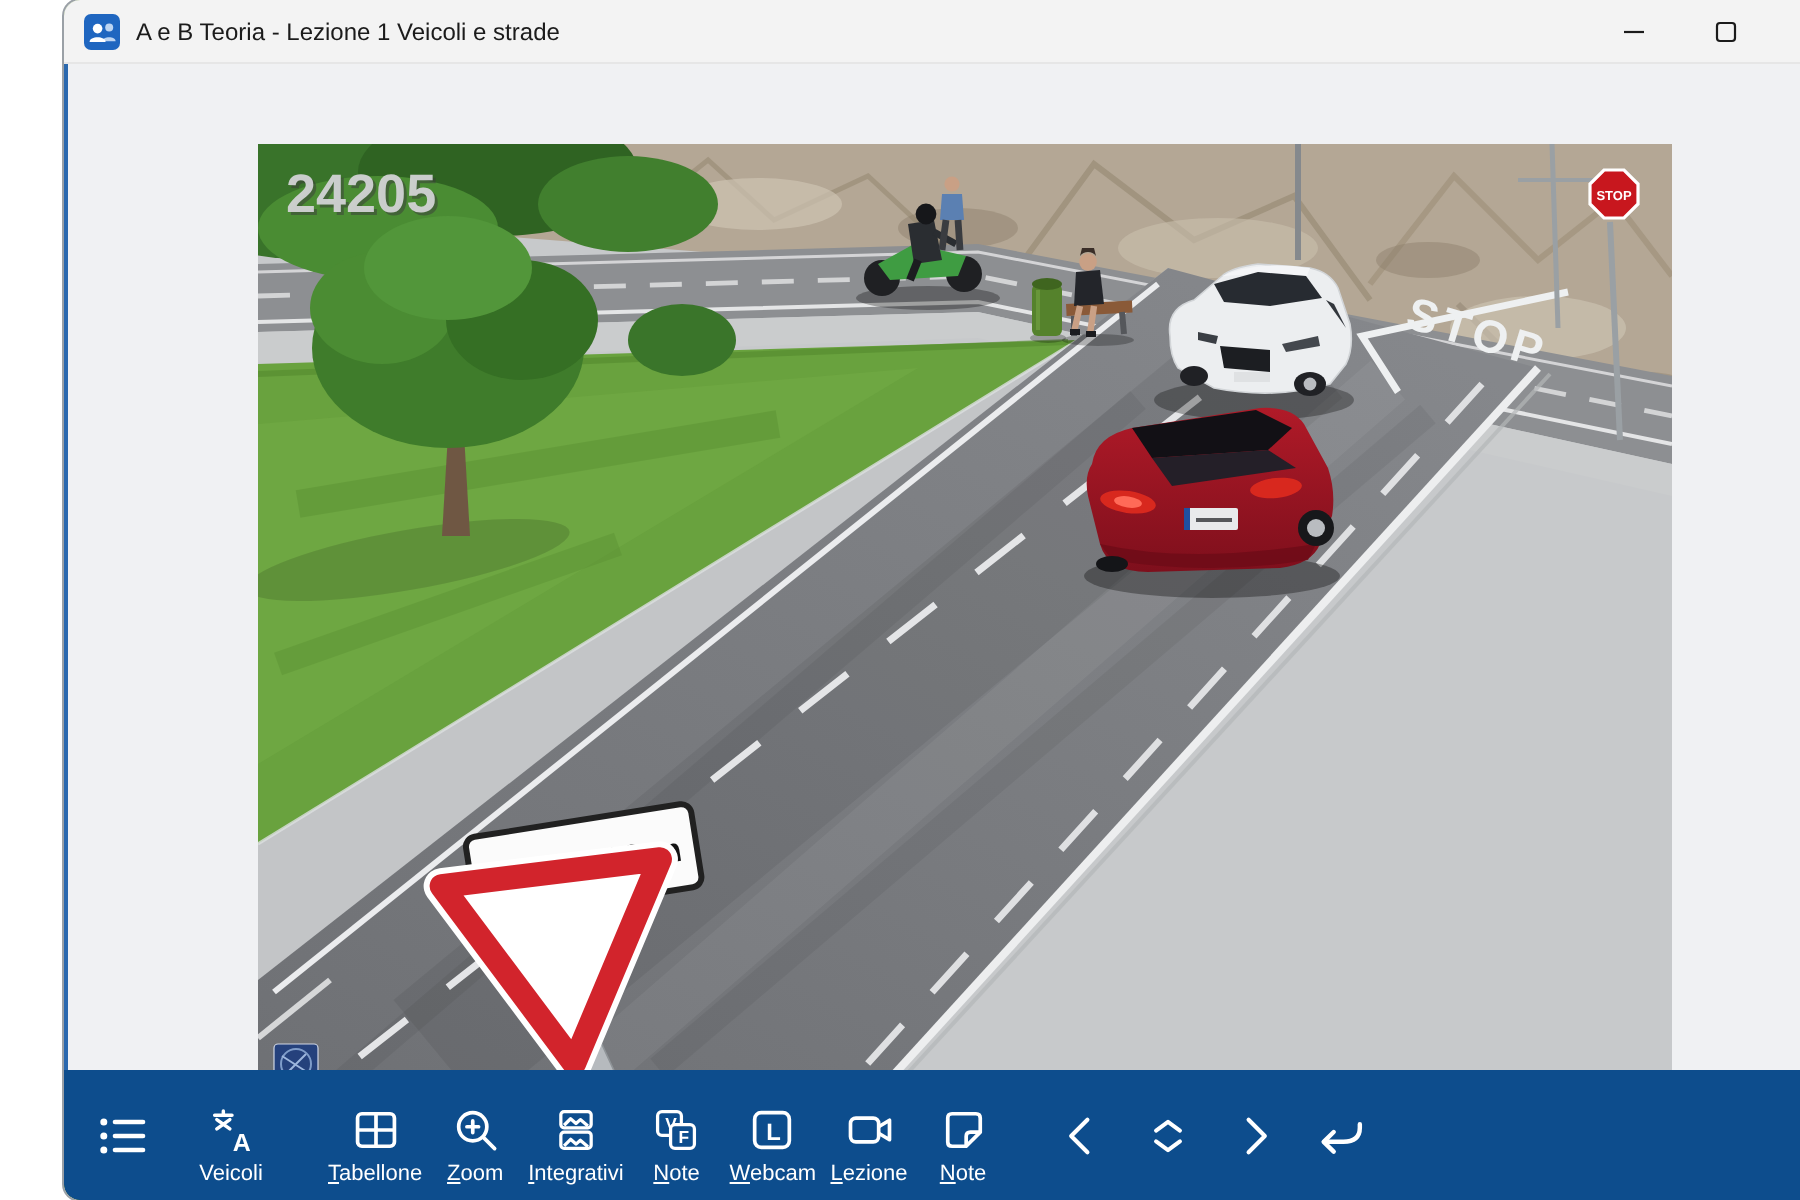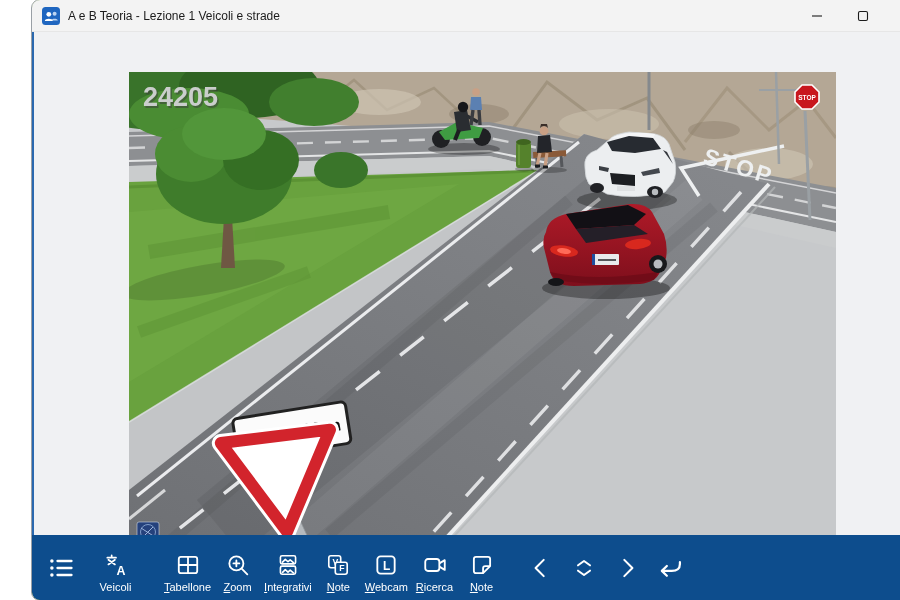--- a/index.html
+++ b/index.html
@@ -360,21 +360,21 @@
       <span class="tlabel uline">Webcam</span>
     </div>
 
     <div class="titem labeled">
       <span class="ticon">
         <svg width="26" height="26" viewBox="0 0 24 24" fill="none" stroke="#fff" stroke-width="1.7" stroke-linejoin="round">
           <rect x="3" y="6.5" width="13" height="11" rx="2.5"></rect>
           <path d="M16,10.5 L21,7.5 V16.5 L16,13.5"></path>
         </svg>
       </span>
-      <span class="tlabel uline">Ricerca</span>
+      <span class="tlabel uline">Lezione</span>
     </div>
 
     <div class="titem labeled">
       <span class="ticon">
         <svg width="26" height="26" viewBox="0 0 24 24" fill="none" stroke="#fff" stroke-width="1.7" stroke-linejoin="round">
           <path d="M4.5,6.5 Q4.5,4.5 6.5,4.5 H17.5 Q19.5,4.5 19.5,6.5 V13 L13,19.5 H6.5 Q4.5,19.5 4.5,17.5 Z"></path>
           <path d="M13,19.5 V15 Q13,13 15,13 H19.5"></path>
         </svg>
       </span>
       <span class="tlabel uline">Note</span>

